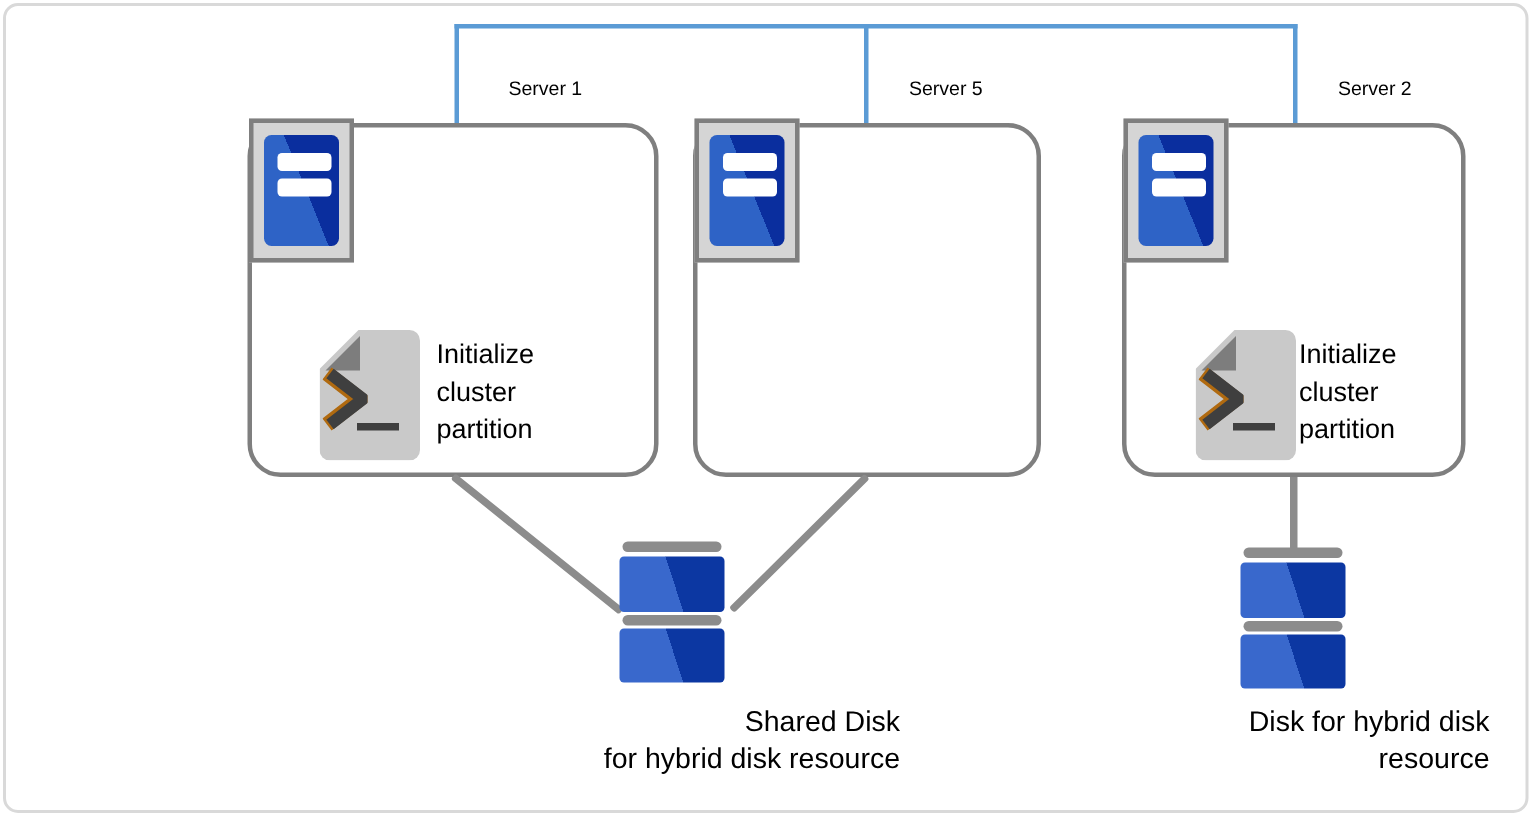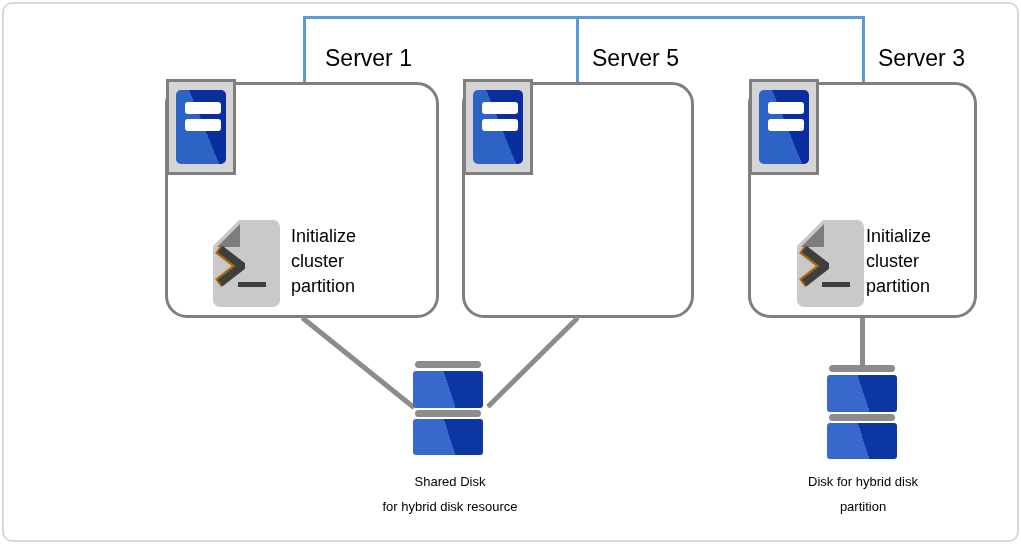--- a/index.html
+++ b/index.html
@@ -17,23 +17,23 @@
   .blue-line{background:var(--connector_blue,#5B9BD5);}
   
   .gray-line{background:var(--connector_gray,#898989);}
   .diag{height:5px;transform-origin:0 50%;border-radius:2px;}
   
   .server-box{
     background:#fff;border:3px solid var(--box_border,#7f7f7f);border-radius:22px;
     box-sizing:border-box;
   }
   .txt{white-space:pre-line;}
-  .server-label{font-size:23px;line-height:25px;}
+  .server-label{font-size:13px;line-height:25px;margin-left:14px;}
   .init-label{font-size:18px;line-height:25px;}
-  .disk-label{font-size:13px;line-height:25px;text-align:center;}
+  .disk-label{font-size:19px;line-height:25px;text-align:right;}
   
   .server-icon{
     width:70px;height:96px;background:#d5d5d5;
     border:3px solid var(--box_border,#7f7f7f);box-sizing:border-box;
   }
   .tower{
     position:absolute;left:7px;top:8px;width:50px;height:74px;border-radius:5px;
     background:linear-gradient(68deg,var(--tower_blue_light,#2E63C6) 0 54%,var(--tower_blue_dark,#0A2E9E) 54%);
   }
   .tower-bar{
@@ -71,21 +71,21 @@
 
 <div class="abs canvas-frame"></div>
 
 <div class="abs blue-line" style="left:303px;top:16px;width:562px;height:3px"></div>
 <div class="abs blue-line" style="left:303px;top:16px;width:3px;height:66px"></div>
 <div class="abs blue-line" style="left:576px;top:16px;width:3px;height:66px"></div>
 <div class="abs blue-line" style="left:862px;top:16px;width:3px;height:66px"></div>
 
 <div class="abs server-label" style="left:325px;top:46px">Server 1</div>
 <div class="abs server-label" style="left:592px;top:46px">Server 5</div>
-<div class="abs server-label" style="left:878px;top:46px">Server 3</div>
+<div class="abs server-label" style="left:878px;top:46px">Server 2</div>
 
 <div class="abs server-box" style="left:165px;top:82px;width:274px;height:236px"></div>
 <div class="abs server-box" style="left:462px;top:82px;width:232px;height:236px"></div>
 <div class="abs server-box" style="left:748px;top:82px;width:229px;height:236px"></div>
 
 <div class="abs server-icon" style="left:166px;top:79px">
   <div class="tower">
     <div class="tower-bar" style="top:12px"></div>
     <div class="tower-bar" style="top:29px"></div>
   </div>
@@ -143,13 +143,13 @@
 <div class="abs disk" style="left:827px;top:365px">
   <div class="disk-cap" style="top:0"></div>
   <div class="disk-platter" style="top:10px"></div>
   <div class="disk-cap" style="top:49px"></div>
   <div class="disk-platter" style="top:58px;height:36px"></div>
 </div>
 
 <div class="abs disk-label txt" style="left:300px;top:469px;width:300px">Shared Disk
 for hybrid disk resource</div>
 <div class="abs disk-label txt" style="left:733px;top:469px;width:260px">Disk for hybrid disk
-partition</div>
+resource</div>
 
 </body></html>

